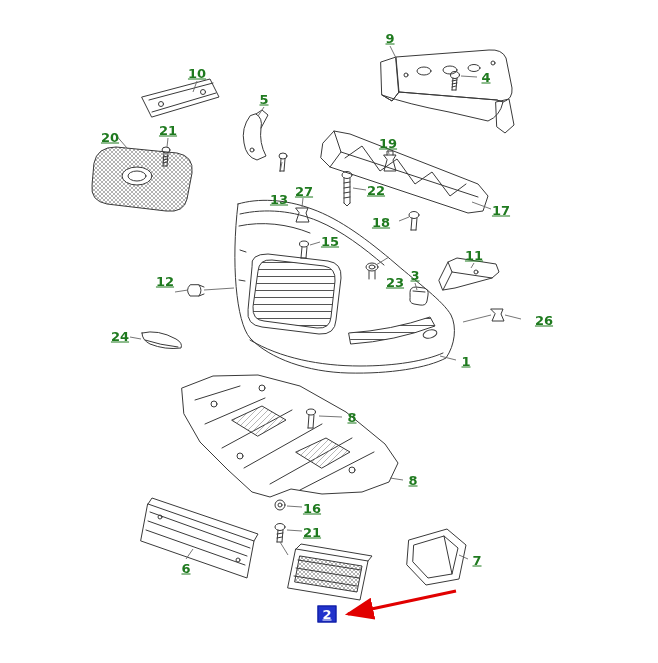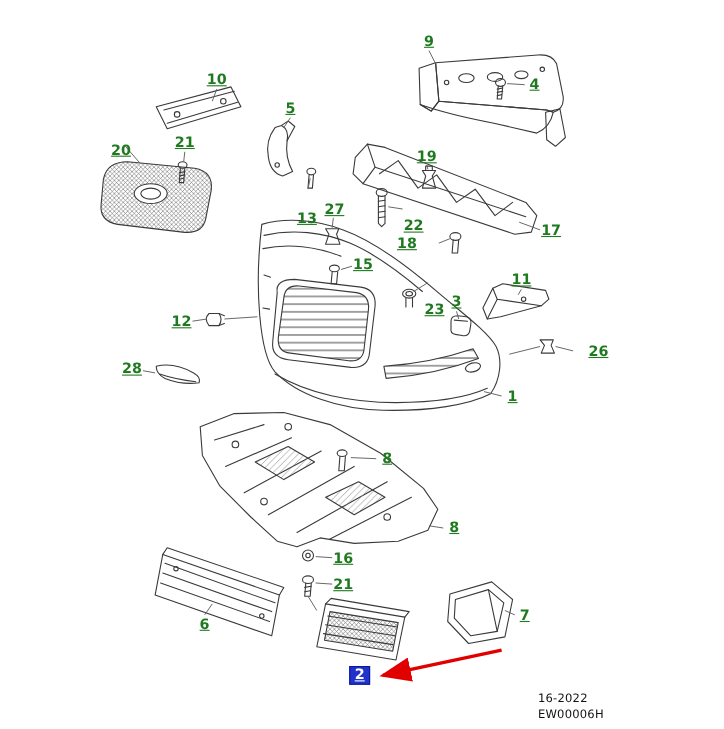--- a/index.html
+++ b/index.html
@@ -264,37 +264,33 @@
   <div class="callout-layer">
       <div class="callout" style="left: 390px; top: 38px;">9</div>
       <div class="callout" style="left: 197px; top: 73px;">10</div>
       <div class="callout" style="left: 486px; top: 77px;">4</div>
       <div class="callout" style="left: 264px; top: 99px;">5</div>
       <div class="callout" style="left: 110px; top: 125px; margin-top: 12px;">20</div>
       <div class="callout" style="left: 168px; top: 130px;">21</div>
       <div class="callout" style="left: 388px; top: 143px;">19</div>
       <div class="callout" style="left: 279px; top: 180px; margin-top: 19px;">13</div>
       <div class="callout" style="left: 304px; top: 191px;">27</div>
-      <div class="callout" style="left: 376px; top: 190px; margin-top: 16px;">22</div>
+      <div class="callout" style="left: 376px; top: 190px;">22</div>
       <div class="callout" style="left: 501px; top: 210px;">17</div>
-      <div class="callout" style="left: 370px; top: 222px;">18</div>
+      <div class="callout" style="left: 381px; top: 222px;">18</div>
       <div class="callout" style="left: 330px; top: 241px;">15</div>
       <div class="callout" style="left: 395px; top: 250px; margin-top: 32px;">23</div>
       <div class="callout" style="left: 474px; top: 255px;">11</div>
       <div class="callout" style="left: 415px; top: 275px;">3</div>
-      <div class="callout" style="left: 165px; top: 293px; text-decoration: underline;">12</div>
+      <div class="callout" style="left: 165px; top: 281px; text-decoration: underline;">12</div>
       <div class="callout" style="left: 544px; top: 320px;">26</div>
-      <div class="callout" style="left: 120px; top: 336px;">28</div>
+      <div class="callout" style="left: 120px; top: 336px;">24</div>
       <div class="callout" style="left: 466px; top: 361px;">1</div>
       <div class="callout" style="left: 352px; top: 417px;">8</div>
       <div class="callout" style="left: 413px; top: 480px;">8</div>
       <div class="callout" style="left: 312px; top: 508px;">16</div>
       <div class="callout" style="left: 312px; top: 532px;">21</div>
       <div class="callout" style="left: 186px; top: 568px;">6</div>
       <div class="callout" style="left: 477px; top: 560px;">7</div>
       <div class="callout highlighted" style="left: 327px; top: 614px;">2</div>
     </div>
 
-  <div class="footer">
-    <div>16-2022</div>
-    <div>EW00006H</div>
-  </div>
 </div>
 
 </body></html>

